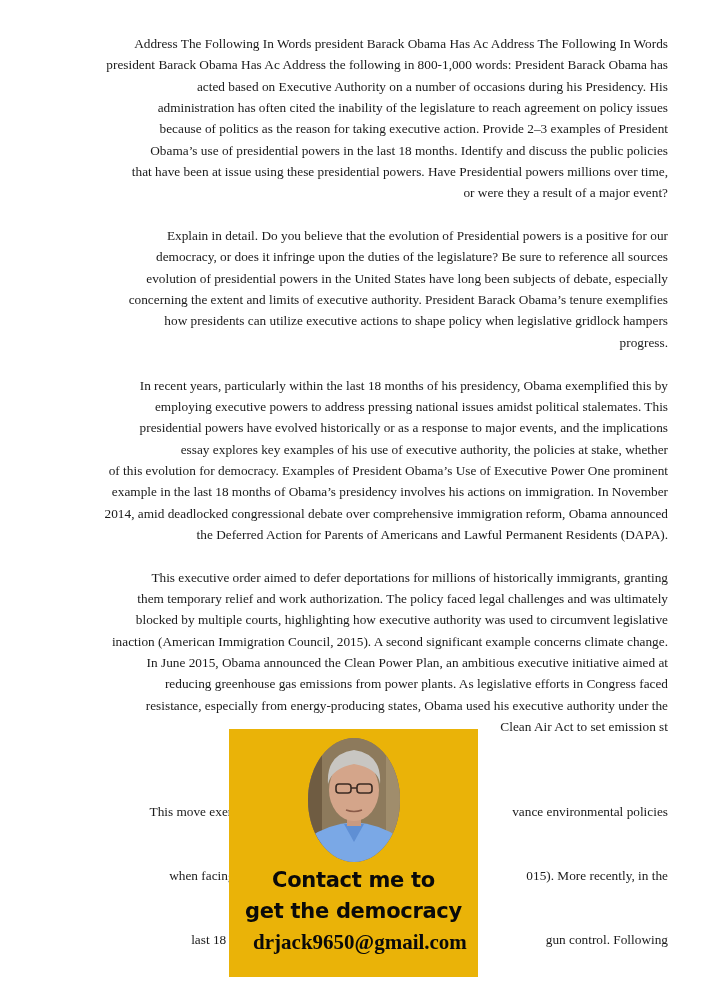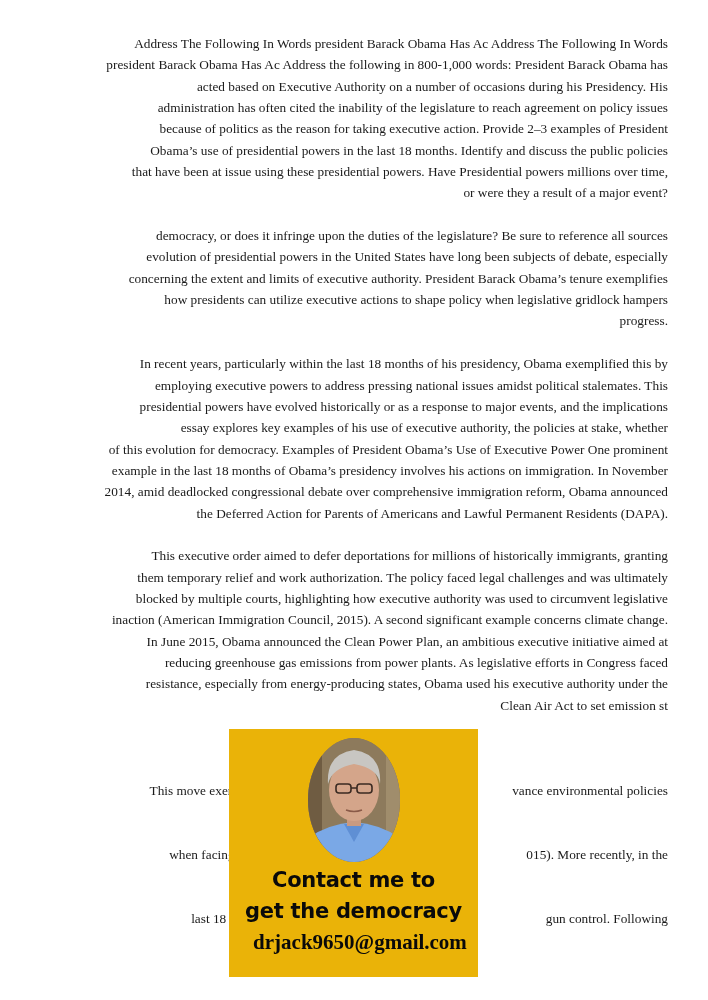--- a/index.html
+++ b/index.html
@@ -66,20 +66,21 @@
     <span class="line">Address The Following In Words president Barack Obama Has Ac Address The Following In Words</span>
     <span class="line">president Barack Obama Has Ac Address the following in 800-1,000 words: President Barack Obama has</span>
     <span class="line">acted based on Executive Authority on a number of occasions during his Presidency. His</span>
     <span class="line">administration has often cited the inability of the legislature to reach agreement on policy issues</span>
     <span class="line">because of politics as the reason for taking executive action. Provide 2–3 examples of President</span>
     <span class="line">Obama’s use of presidential powers in the last 18 months. Identify and discuss the public policies</span>
     <span class="line">that have been at issue using these presidential powers. Have Presidential powers millions over time,</span>
     <span class="line">or were they a result of a major event?</span>
   </p>
   <p class="para">
+    <span class="line">Explain in detail. Do you believe that the evolution of Presidential powers is a positive for our</span>
     <span class="line">democracy, or does it infringe upon the duties of the legislature? Be sure to reference all sources</span>
     <span class="line">evolution of presidential powers in the United States have long been subjects of debate, especially</span>
     <span class="line">concerning the extent and limits of executive authority. President Barack Obama’s tenure exemplifies</span>
     <span class="line">how presidents can utilize executive actions to shape policy when legislative gridlock hampers</span>
     <span class="line">progress.</span>
   </p>
   <p class="para">
     <span class="line">In recent years, particularly within the last 18 months of his presidency, Obama exemplified this by</span>
     <span class="line">employing executive powers to address pressing national issues amidst political stalemates. This</span>
     <span class="line">presidential powers have evolved historically or as a response to major events, and the implications</span>

